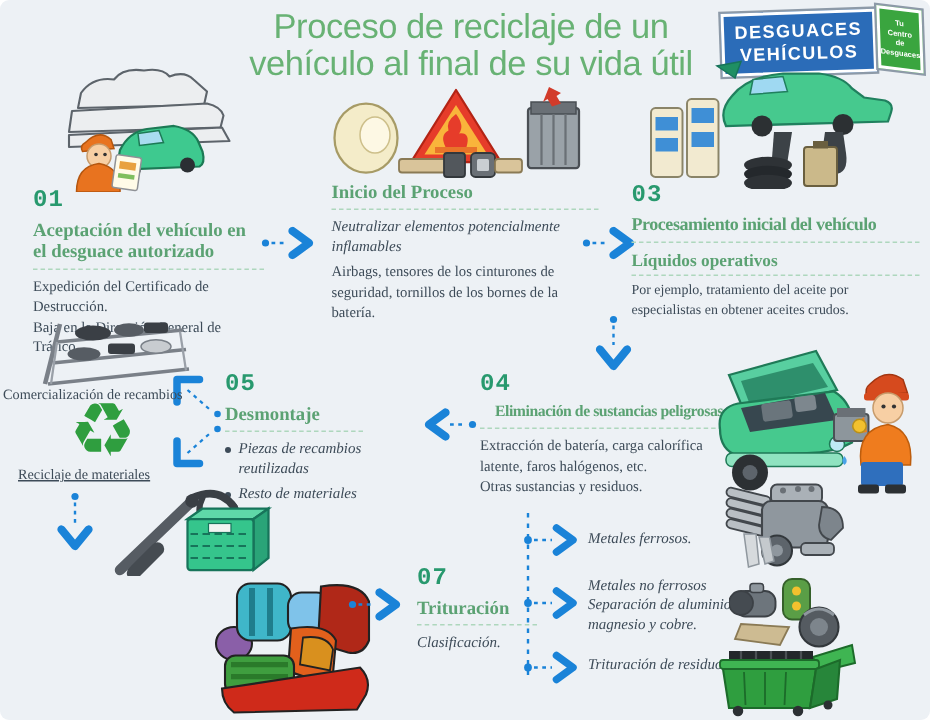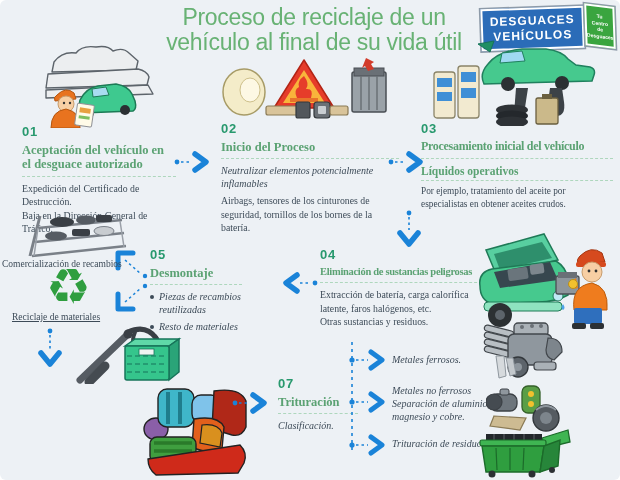--- a/index.html
+++ b/index.html
@@ -26,21 +26,21 @@
   }
   #logo .side{
     background:#3aa53f;border:2px solid #fff;box-shadow:0 0 0 1.5px #8d9aa8;
     width:26px;margin-left:1px;transform:skewY(9deg);
     color:#fff;font-family:"Liberation Sans",sans-serif;font-weight:700;
     font-size:5px;line-height:1.3;text-align:center;white-space:pre-line;
     display:flex;align-items:center;justify-content:center;
   }
   
   .step .num{
-    font-family:Liberation Sans, sans-serif;font-weight:700;font-size:13px;
+    font-family:Liberation Mono, monospace;font-weight:700;font-size:16px;
     letter-spacing:.8px;color:#28996e;margin-bottom:4px;
   }
   .step .heading{
     font-weight:700;font-size:12.5px;line-height:1.15;color:#5ba273;
     padding-bottom:4px;border-bottom:1.5px dashed #aed7bd;margin-bottom:5px;
     white-space:pre-line;
   }
   .step .heading.nowrap{white-space:nowrap;letter-spacing:-0.3px;}
   .step .subheading{
     font-weight:700;font-size:11.5px;color:#5ba273;margin-top:6px;
@@ -148,21 +148,20 @@
 Baja en la Dirección General de Tráfico.</div>
   </div>
 
   <svg class="abs" style="left:174px;top:151px;" width="36" height="22" viewBox="0 0 36 22">
     <circle cx="3" cy="11" r="2.4" fill="#1a83d8"></circle>
     <line x1="7" y1="11" x2="18" y2="11" stroke="#1a83d8" stroke-width="1.6" stroke-dasharray="2.5,3"></line>
     <path d="M21,3 L32,11 L21,19" fill="none" stroke="#1a83d8" stroke-width="5.5" stroke-linecap="round" stroke-linejoin="round"></path>
   </svg>
 
   <div class="abs step" style="left:221px;top:121px;width:178px;">
-    <div class="num">02</div>
     <div class="heading">Inicio del Proceso</div>
     <div class="lead">Neutralizar elementos potencialmente inflamables</div>
     <div class="body">Airbags, tensores de los cinturones de seguridad, tornillos de los bornes de la batería.</div>
   </div>
 
   <svg class="abs" style="left:388px;top:151px;" width="36" height="22" viewBox="0 0 36 22">
     <circle cx="3" cy="11" r="2.4" fill="#1a83d8"></circle>
     <line x1="7" y1="11" x2="18" y2="11" stroke="#1a83d8" stroke-width="1.6" stroke-dasharray="2.5,3"></line>
     <path d="M21,3 L32,11 L21,19" fill="none" stroke="#1a83d8" stroke-width="5.5" stroke-linecap="round" stroke-linejoin="round"></path>
   </svg>
@@ -175,21 +174,21 @@
   </div>
 
   <svg class="abs" style="left:397px;top:210px;" width="24" height="38" viewBox="0 0 24 38">
     <circle cx="12" cy="3" r="2.4" fill="#1a83d8"></circle>
     <line x1="12" y1="7" x2="12" y2="20" stroke="#1a83d8" stroke-width="1.6" stroke-dasharray="2.5,3"></line>
     <path d="M3,23 L12,34 L21,23" fill="none" stroke="#1a83d8" stroke-width="5.5" stroke-linecap="round" stroke-linejoin="round"></path>
   </svg>
 
   <div class="abs step" style="left:320px;top:247px;width:172px;">
     <div class="num">04</div>
-    <div class="heading nowrap" style="font-size:10.5px;">Eliminación de sustancias peligrosas</div>
+    <div class="heading nowrap" style="font-size:10.5px;text-align:center;">Eliminación de sustancias peligrosas</div>
     <div class="body">Extracción de batería, carga calorífica latente, faros halógenos, etc.
 Otras sustancias y residuos.</div>
   </div>
 
   <svg class="abs" style="left:470px;top:220px;" width="148" height="112" viewBox="0 0 148 112">
     <path d="M16,30 L74,14 L88,40 L26,54 Z" fill="#58cfa0" stroke="#1f7a57" stroke-width="1.5"></path>
     <path d="M24,34 L72,22 L82,38 L30,50 Z" fill="#2e8f6c"></path>
     <path d="M10,66 q-2,-14 12,-17 l64,-8 q10,6 12,18 l0,16 q-12,7 -30,7 l-46,2 q-12,-4 -12,-18 Z" fill="#46c98e" stroke="#1f7a57" stroke-width="1.5"></path>
     <path d="M24,52 L80,42 L88,60 L30,68 Z" fill="#37474f"></path>
     <rect x="38" y="48" width="20" height="12" rx="2" fill="#6a757c" transform="rotate(-8 48 54)"></rect>

